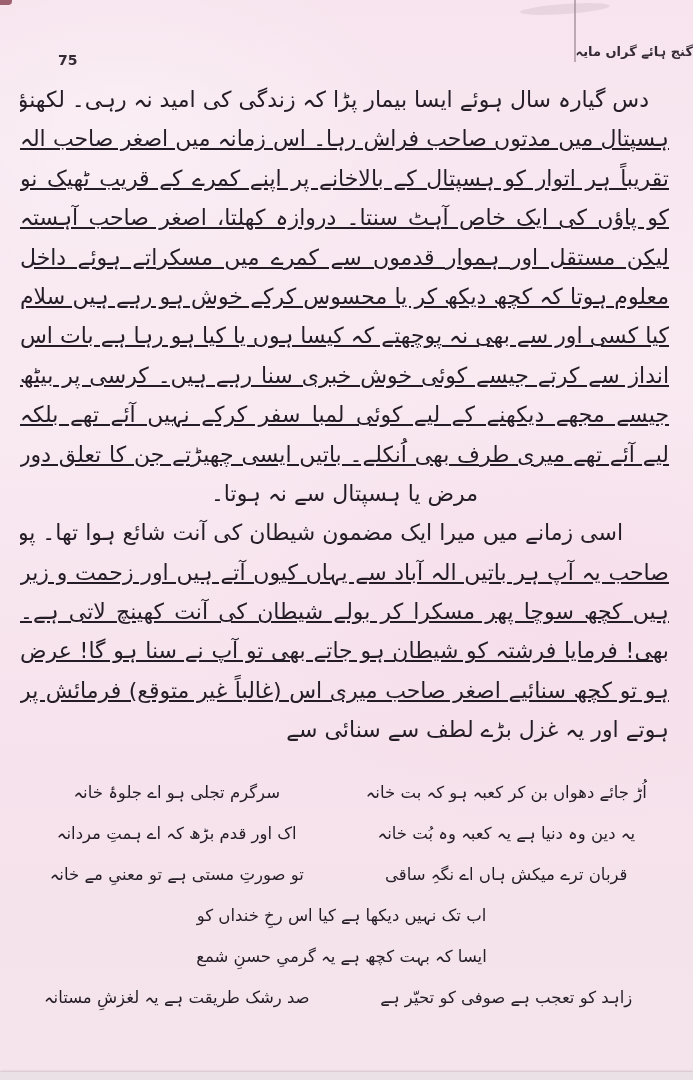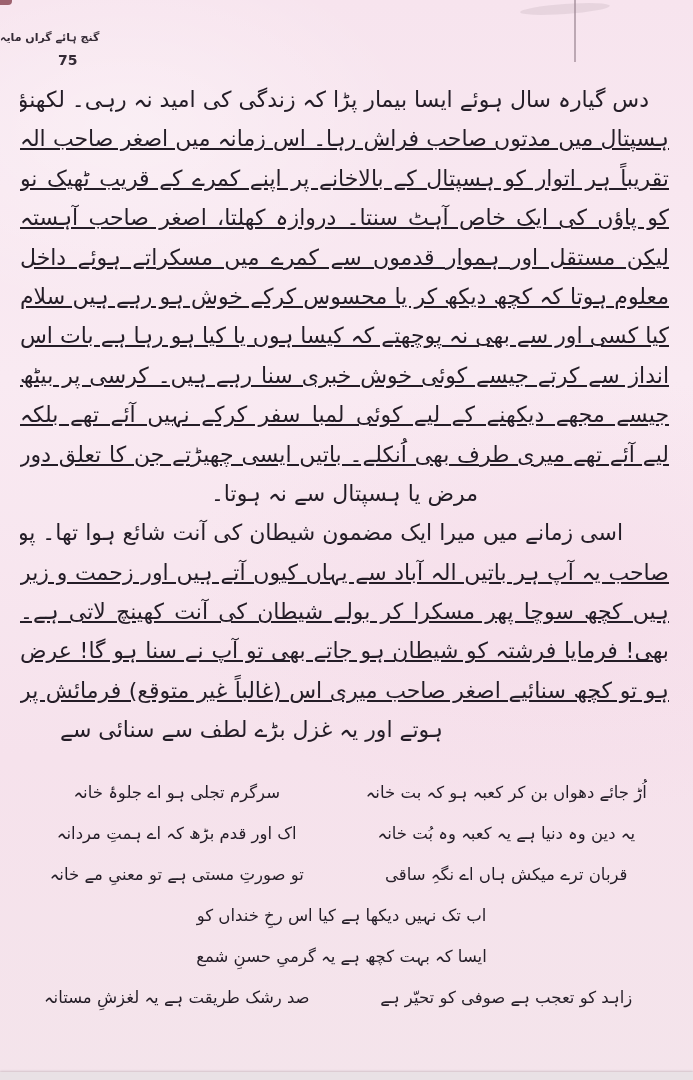--- a/index.html
+++ b/index.html
@@ -16,22 +16,22 @@
       radial-gradient(ellipse 500px 300px at 80% 55%, rgba(244,214,229,.45), rgba(244,214,229,0) 75%),
       linear-gradient(180deg,#f7e4ee 0%,#f9eaf2 35%,#f6e2ec 70%,#f4e4eb 100%);
   }
   
   .edge-top-left{position:absolute;top:0;left:0;width:12px;height:5px;background:#8d4a58;opacity:.85;border-radius:0 0 4px 0;}
   .edge-top-smudge{position:absolute;top:4px;left:520px;width:90px;height:10px;background:#dcc9d3;opacity:.6;transform:rotate(-4deg);border-radius:50%;}
   .fold-line{position:absolute;top:0;left:574px;width:2px;height:62px;background:#9d8793;opacity:.65;}
   .edge-bottom{position:absolute;left:0;bottom:0;width:693px;height:8px;background:#e9e1e5;box-shadow:0 -1px 2px rgba(120,100,110,.25);}
   
   .running-title{
-    position:absolute;top:31px;left:0;width:693px;
-    text-align:left;font-size:11px;font-weight:bold;color:#352b36;
+    position:absolute;top:44px;left:0;width:693px;
+    text-align:right;font-size:13px;font-weight:bold;color:#352b36;
     letter-spacing:.5px;
   }
   .page-number{
     position:absolute;top:52px;left:58px;
     font-size:14px;font-weight:bold;color:#352b36;direction:rtl;
   }
   
   .prose{
     position:absolute;top:80px;right:24px;left:20px;
     direction:rtl;
@@ -39,21 +39,21 @@
   .line{
     height:39.4px;line-height:39.4px;
     font-size:22px;
     white-space:nowrap;
     overflow:hidden;
   }
   .line.full{text-align:justify;text-align-last:justify;white-space:normal;text-decoration:underline;}
   .line.indent-sm{text-align:right;padding-right:20px;}
   .line.indent-lg{text-align:right;padding-right:46px;}
   .line.left{text-align:center;direction:rtl;}
-  .line.center{text-align:left;padding-left:40px;}
+  .line.center{text-align:right;padding-left:40px;}
   
   .ghazal{
     position:absolute;top:772px;right:22px;left:12px;
     direction:rtl;
   }
   .couplet{
     display:flex;height:41px;line-height:41px;
     direction:rtl;
   }
   .hemistich{

